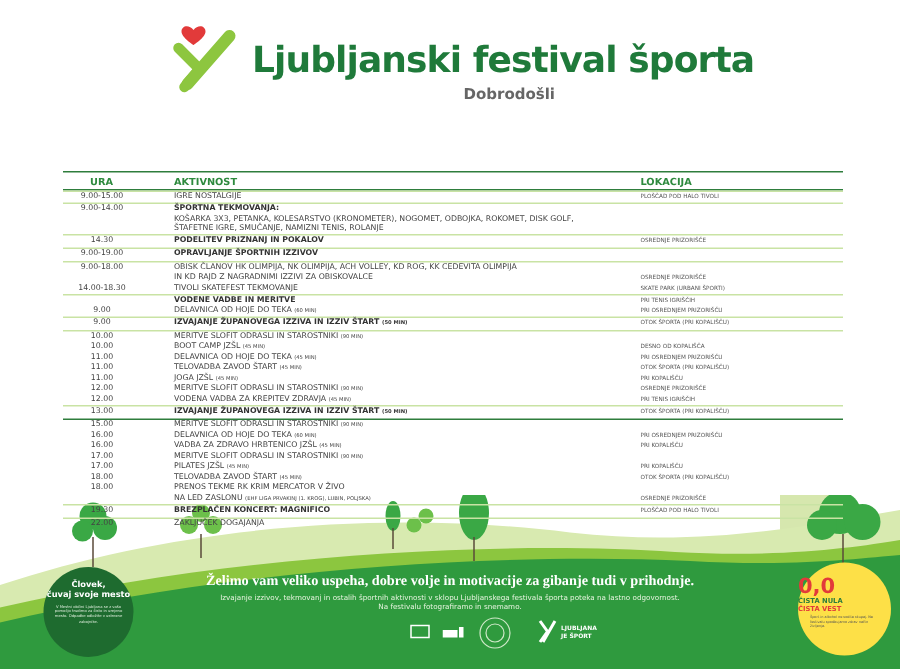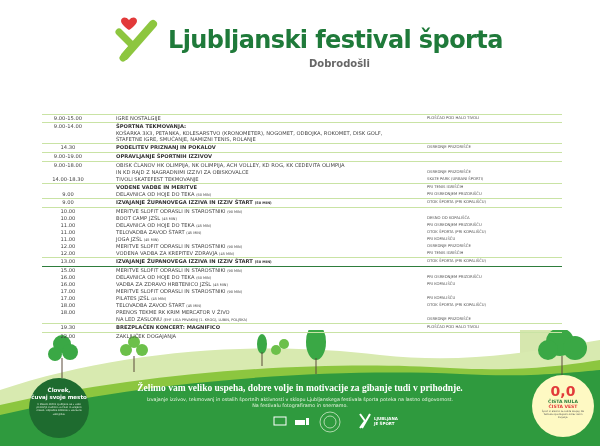--- a/index.html
+++ b/index.html
@@ -20,21 +20,21 @@
   .row .loc { position:absolute; left:385px; font-size:3.8px; color:#555; }
   .row .act.b { font-weight:bold; color:#333; }
   .row .act small { font-size:3.5px; }
 
   .bg-hill { position:absolute; left:0; top:330px; width:600px; height:116px; }
   .footer-msg { position:absolute; left:0; width:600px; top:383px; text-align:center; font-weight:bold; font-size:9.5px; color:#ffffff;font-family:Liberation Serif, serif; }
   .footer-sub { position:absolute; left:0; width:600px; top:397px; text-align:center; font-size:4.8px; color:#e8f5e0; line-height:6px; }
   .badge-left { position:absolute; left:29px; top:378px; width:60px; height:60px; border-radius:50%; background:#1e6b2f; color:#fff; text-align:center; }
   .badge-left .t { font-weight:bold; font-size:5.5px; margin-top:9px; line-height:6.5px; }
   .badge-left .s { font-size:2.5px; line-height:3.2px; margin:3px 7px 0; color:#dfeedd; }
-  .badge-right { position:absolute; left:532px; top:375px; width:62px; height:62px; border-radius:50%; background:#fef9c3; text-align:center; }
+  .badge-right { position:absolute; left:532px; top:375px; width:62px; height:62px; border-radius:50%; background:#fde047; text-align:left; }
   .badge-right .num { font-weight:bold; font-size:14px; color:#e23a3a; margin-top:8px; }
   .badge-right .l1 { font-size:4.5px; font-weight:bold; color:#2e7d3c; }
   .badge-right .l2 { font-size:4.5px; font-weight:bold; color:#e23a3a; }
   .badge-right .s { font-size:2.3px; line-height:3px; color:#555; margin:1px 8px 0; }
   .p { position:absolute; color:#fff; font-size:4px; }
 </style>
 </head>
 <body>
 
 <div class="header">
@@ -74,20 +74,25 @@
   <g stroke="#5a4a3a" stroke-width="1" fill="none">
     <line x1="62" y1="28" x2="62" y2="48"></line>
       <line x1="134" y1="26" x2="134" y2="42"></line>
     <line x1="316" y1="28" x2="316" y2="44"></line>
       <line x1="262" y1="22" x2="262" y2="36"></line>
     <line x1="562" y1="26" x2="562" y2="50"></line>
   </g>
 </svg>
 
 <div class="table">
+  <div class="thead">
+    <span style="left:18px">URA</span>
+    <span style="left:74px">AKTIVNOST</span>
+    <span style="left:385px">LOKACIJA</span>
+  </div>
 
   <div class="row sep" style="height:7px">
     <span class="time">9.00-15.00</span>
     <span class="act">IGRE NOSTALGIJE</span>
     <span class="loc">PLOŠČAD POD HALO TIVOLI</span>
   </div>
   <div class="row sep" style="height:20px">
     <span class="time">9.00-14.00</span>
     <span class="act b">ŠPORTNA TEKMOVANJA:</span>
     <span class="act" style="top:6.5px">KOŠARKA 3X3, PETANKA, KOLESARSTVO (KRONOMETER), NOGOMET, ODBOJKA,  ROKOMET, DISK GOLF,</span>

